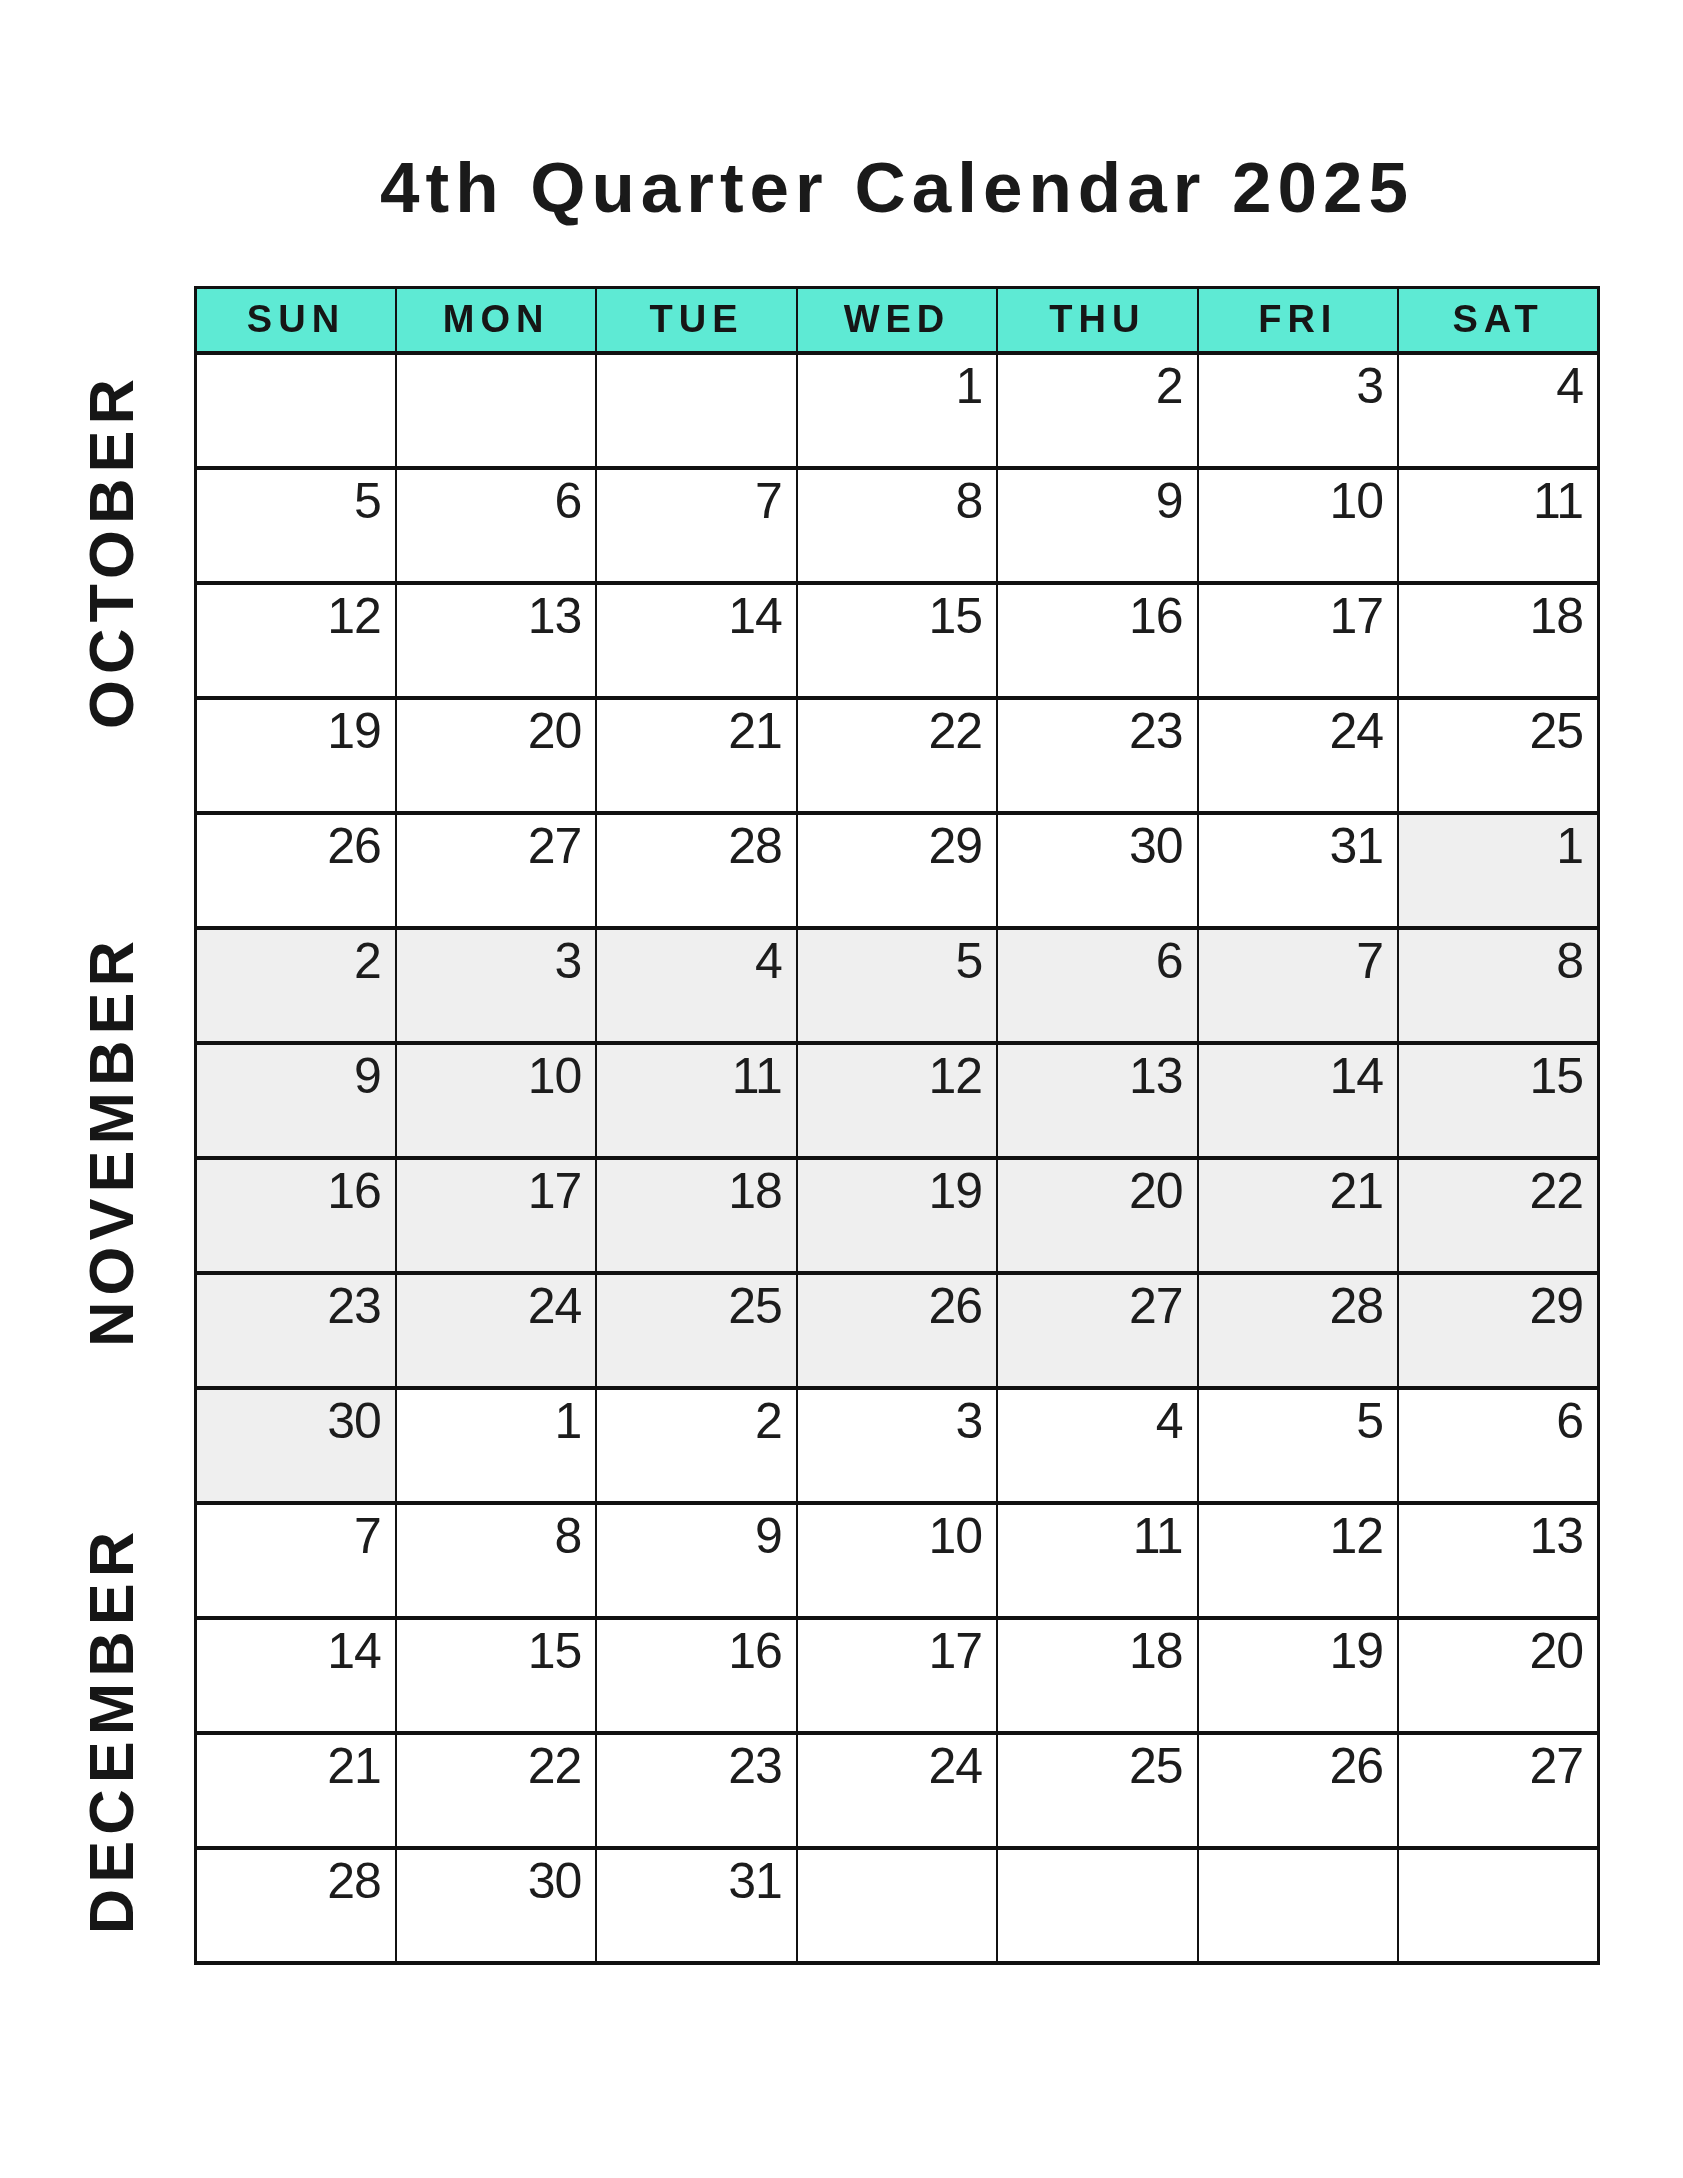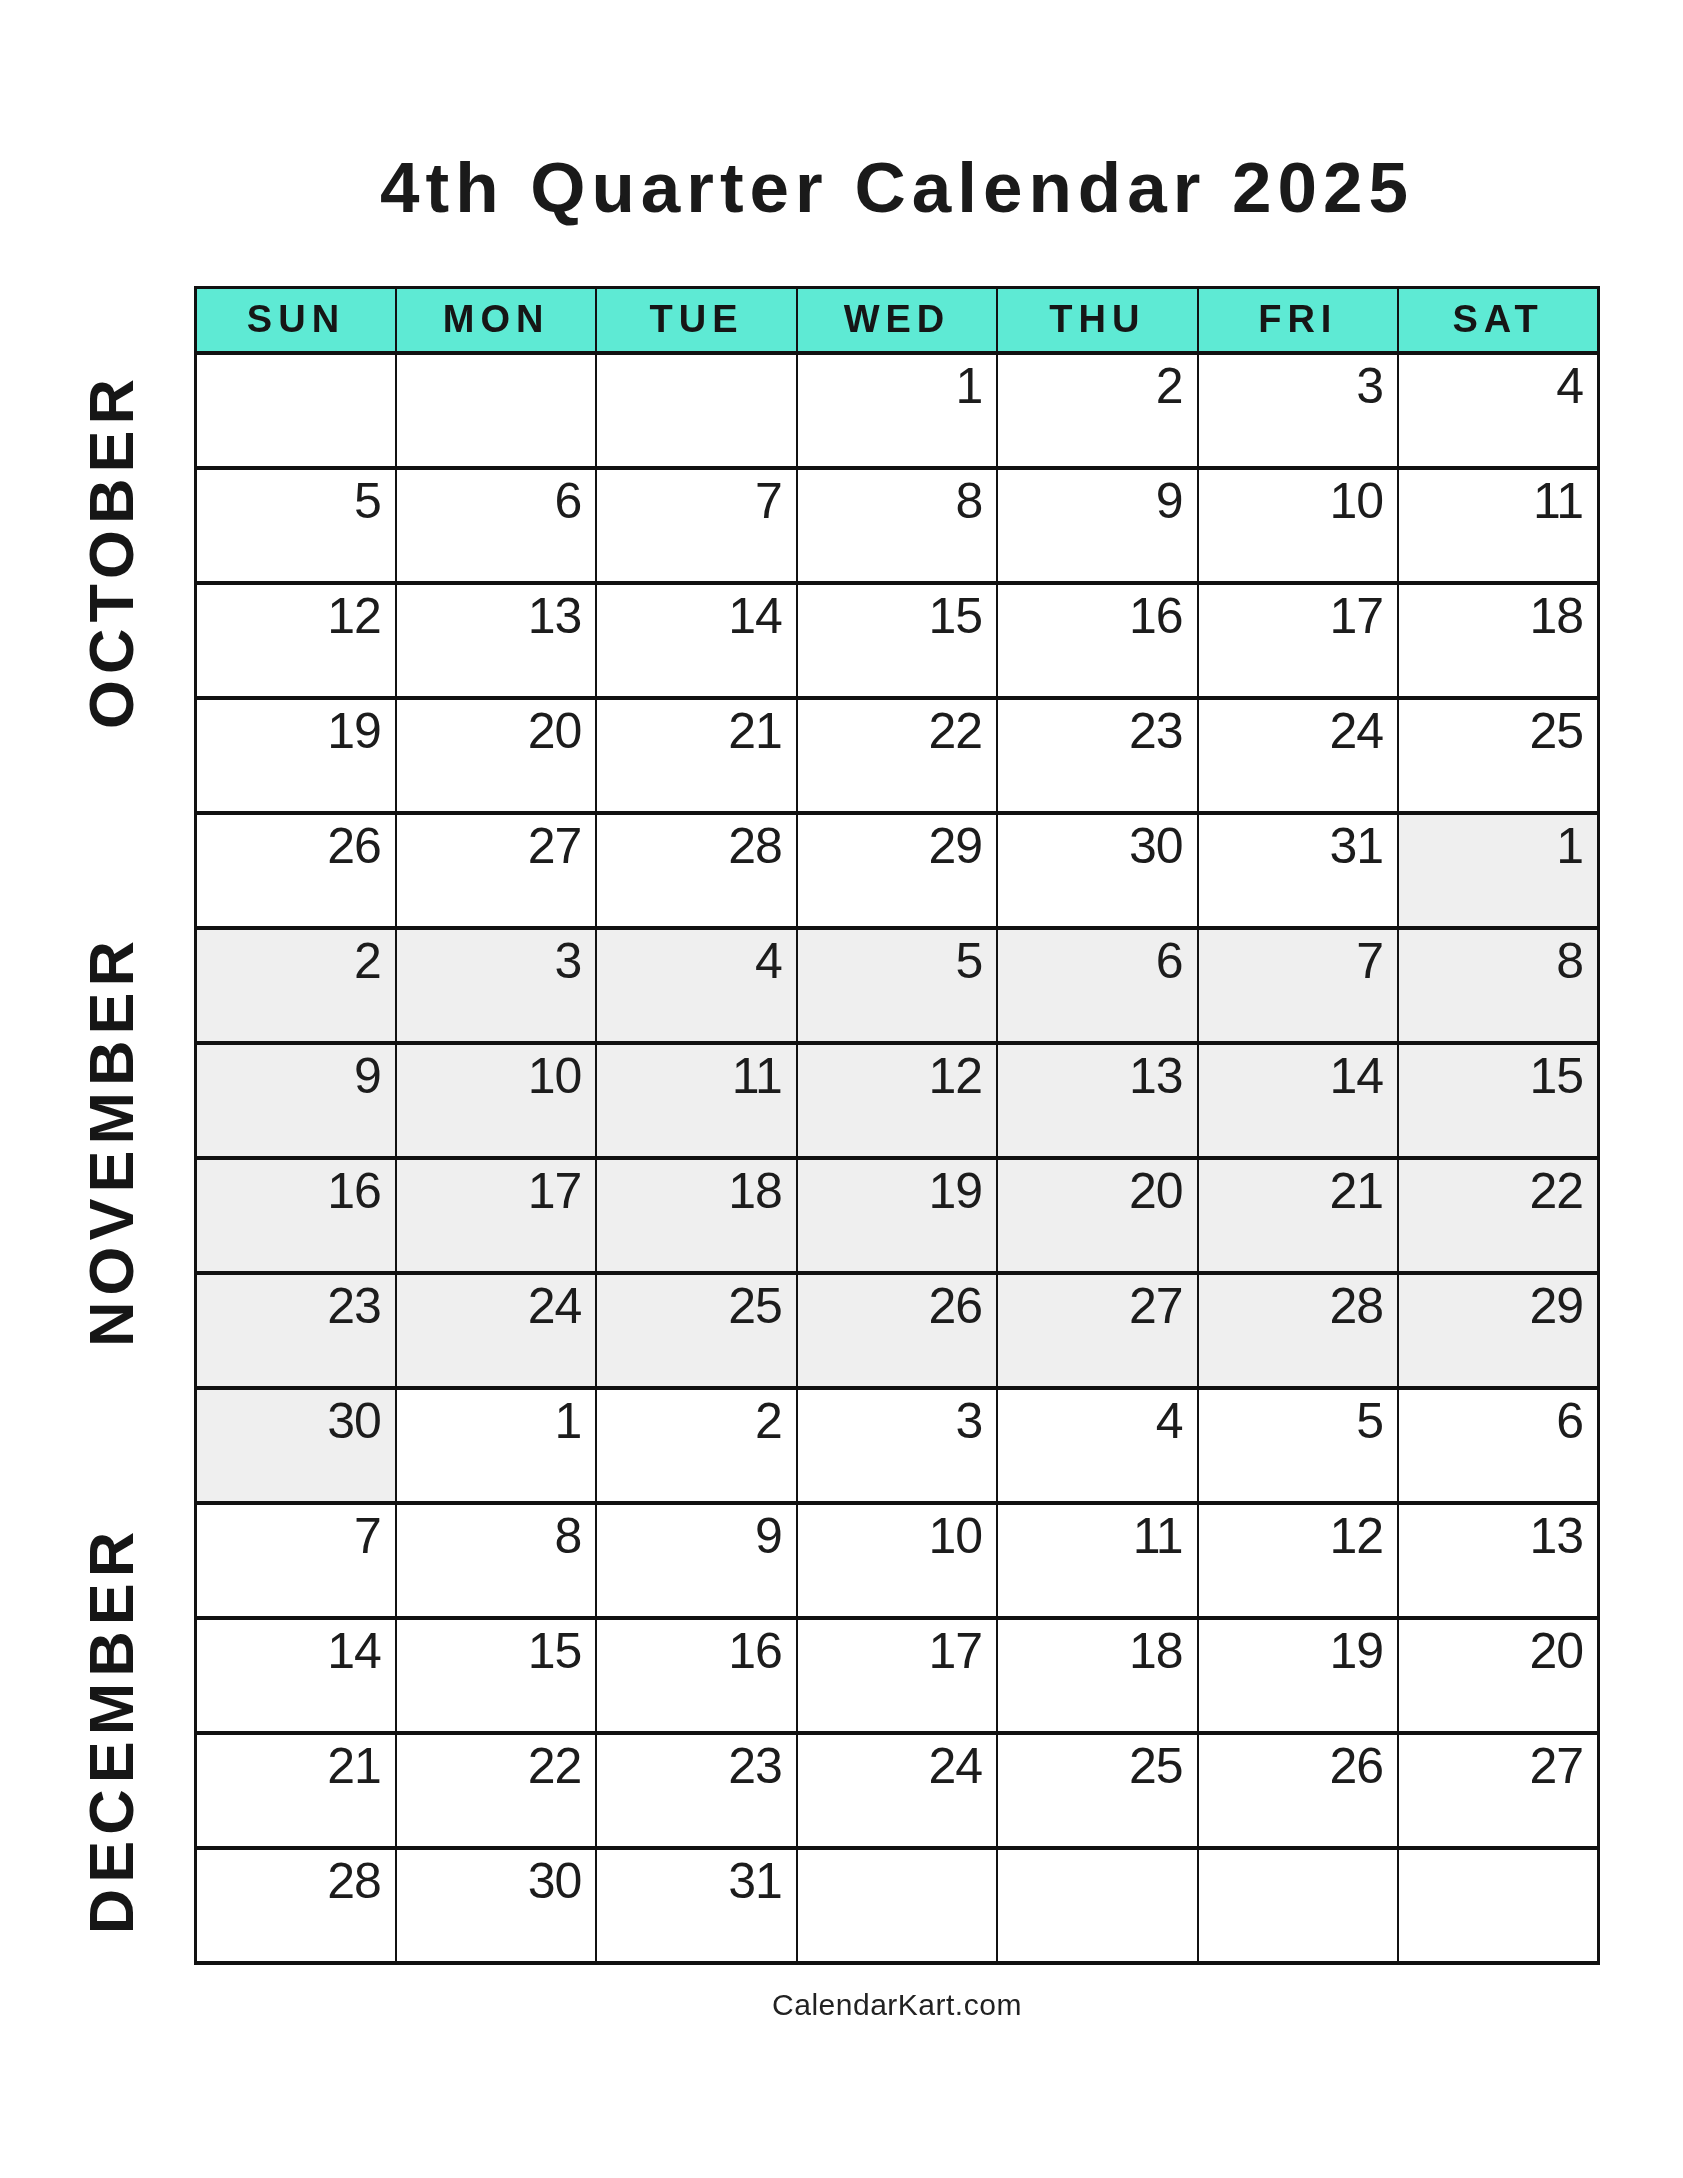--- a/index.html
+++ b/index.html
@@ -235,16 +235,15 @@
           <td class="day-cell"><span class="day-num">30</span></td>
           <td class="day-cell"><span class="day-num">31</span></td>
           <td class="day-cell"></td>
           <td class="day-cell"></td>
           <td class="day-cell"></td>
           <td class="day-cell"></td>
         </tr>
       </tbody>
   </table>
 
-  <div class="footer">CalendarKart.com</div>
 
 </div>
 
 
 </body></html>

